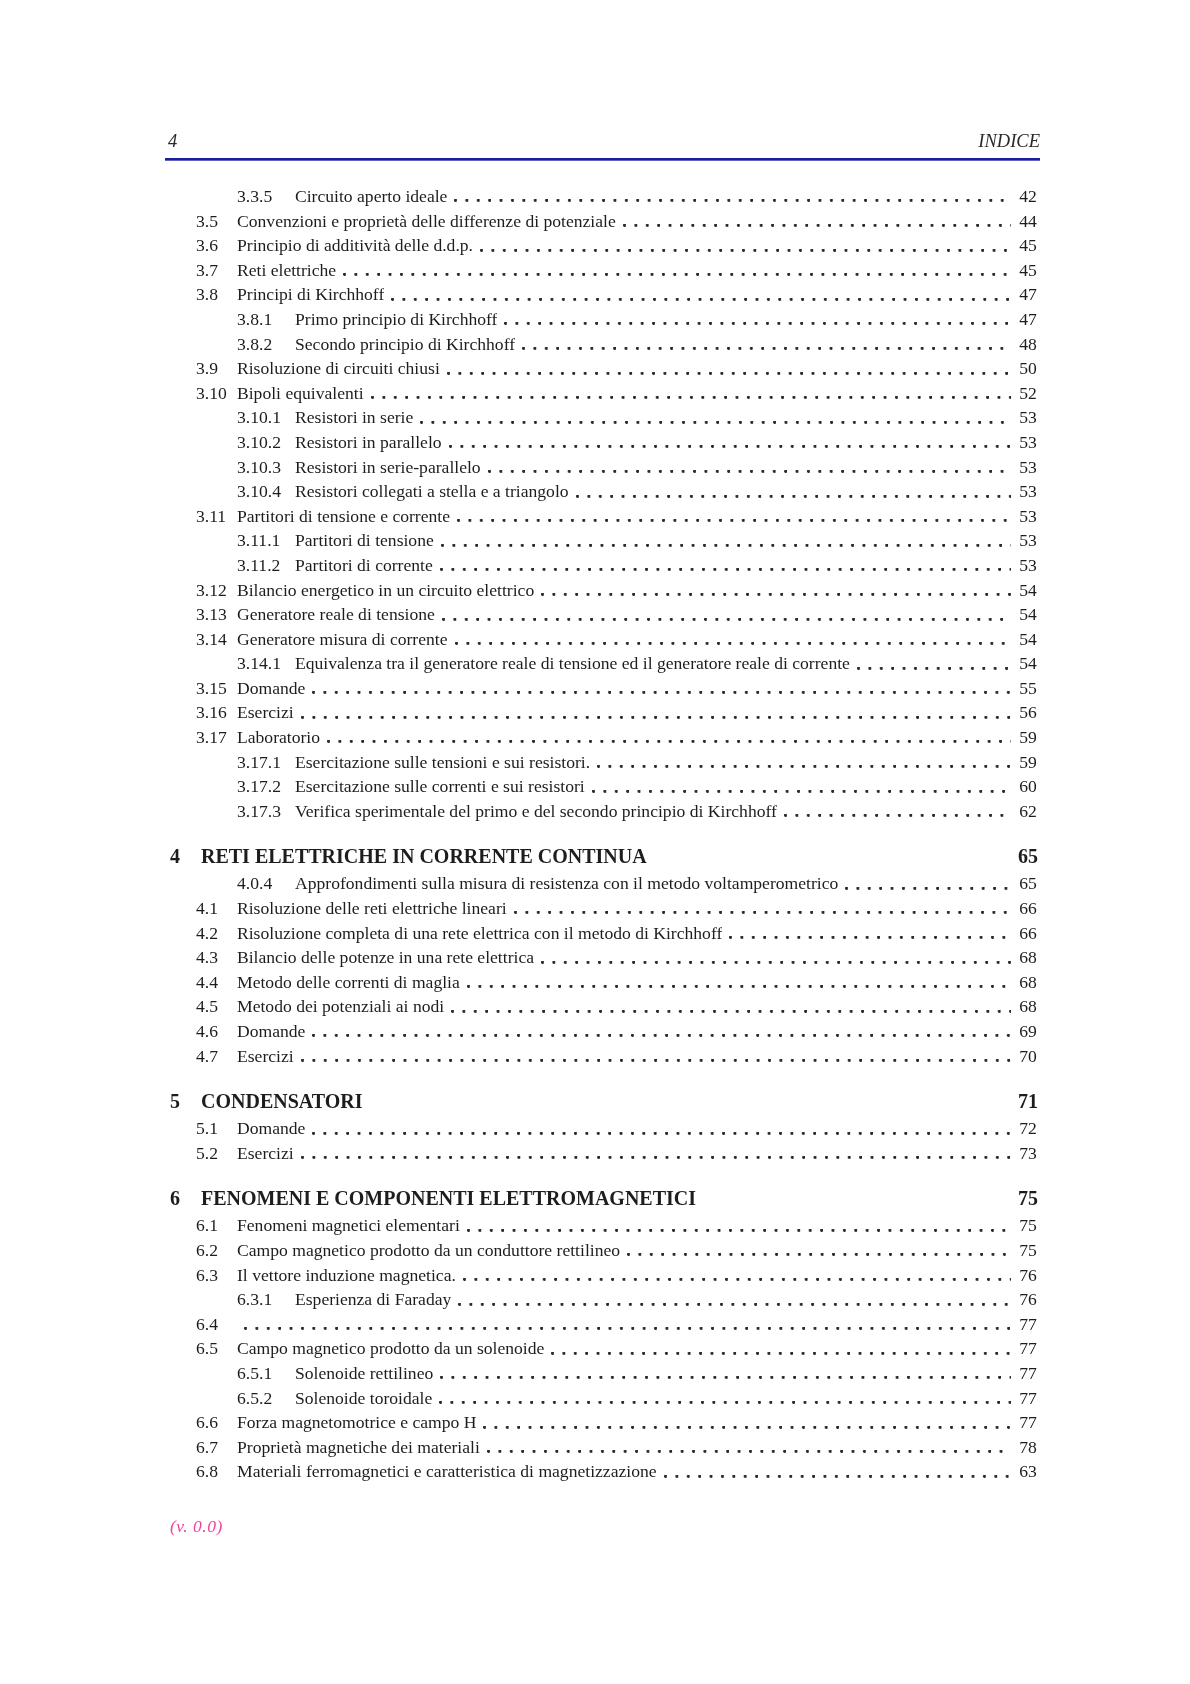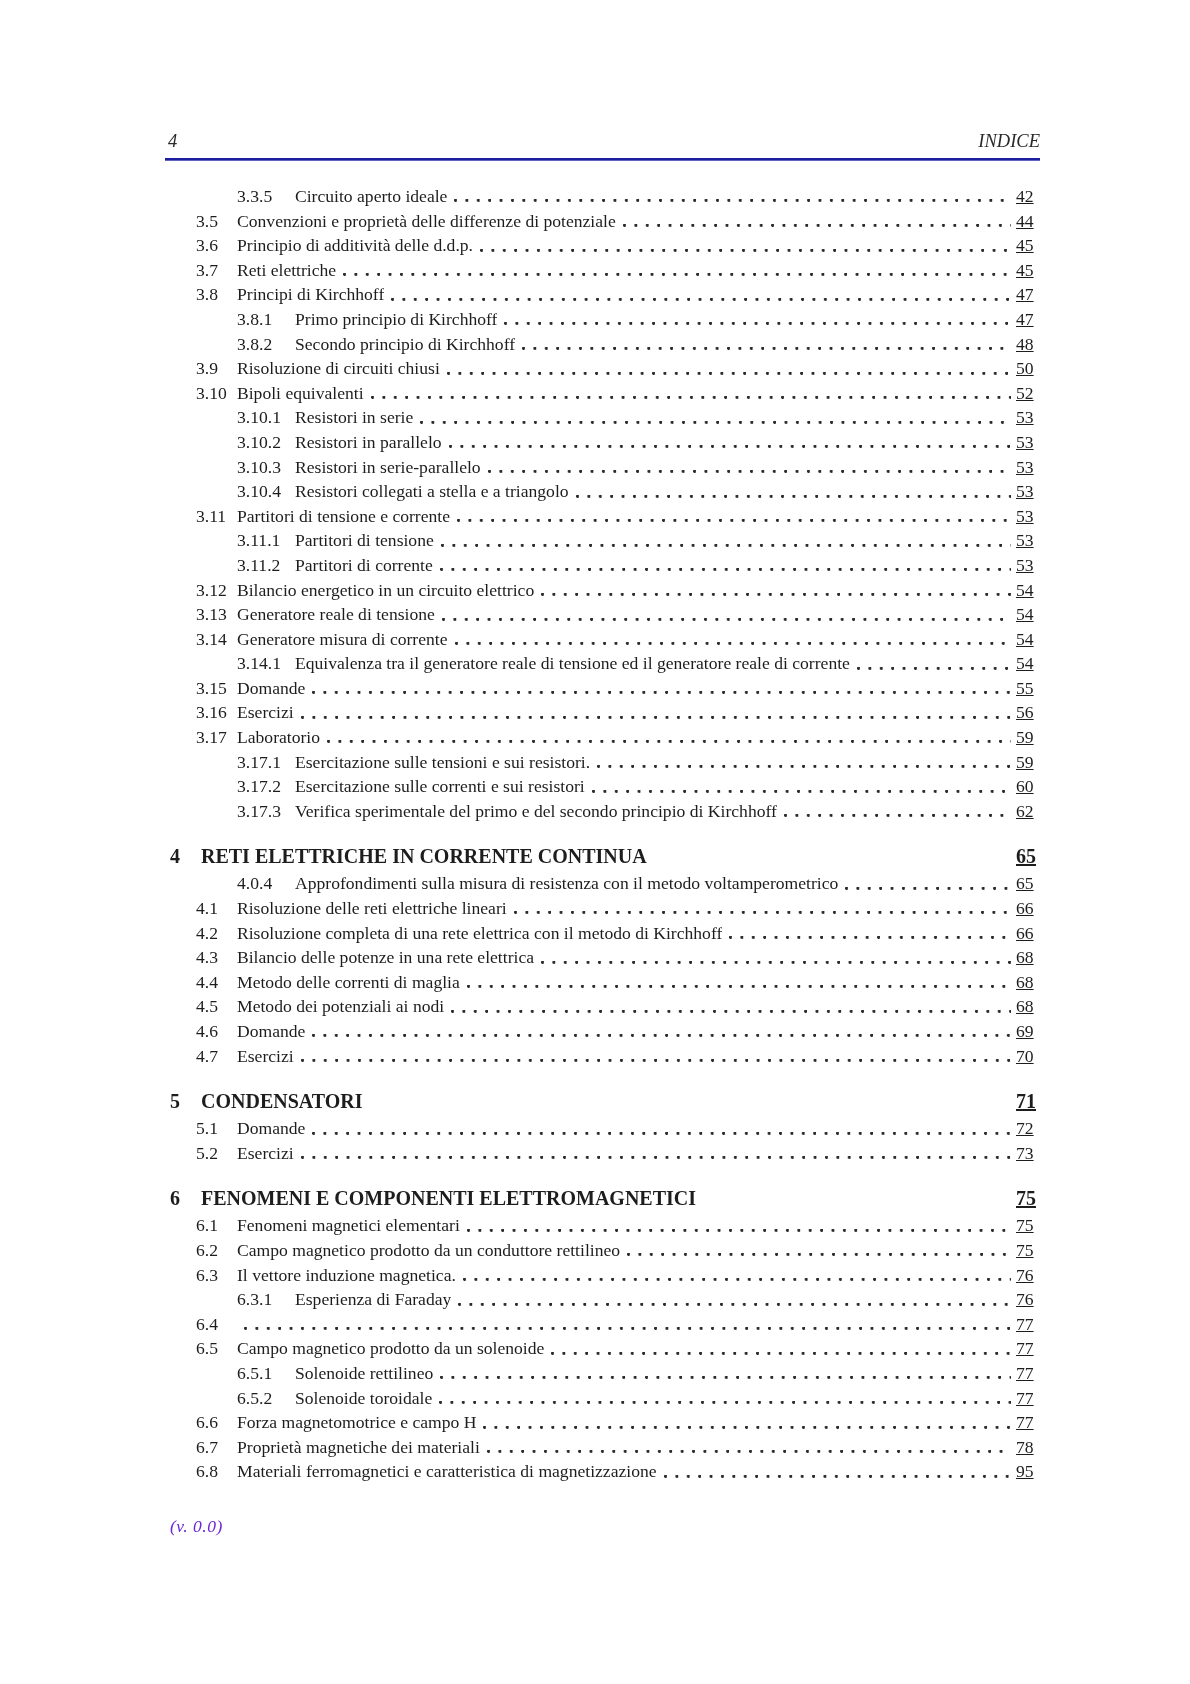--- a/index.html
+++ b/index.html
@@ -61,44 +61,43 @@
     align-self: stretch;
     background-image: radial-gradient(circle at 1.5px 1.5px, #2a2a2a 1.35px, rgba(0,0,0,0) 1.7px);
     background-size: 11.4px 3.2px;
     background-repeat: repeat-x;
     background-position: left calc(100% - 6px);
     margin: 0 3px 0 7px;
   }
   .toc-entry .page-num {
     flex: 0 0 auto;
     min-width: 24px;
-    text-align: left;
+    text-align: center;
     margin-left: 2px;
-    text-decoration: underline;
   }
   
   .toc-entry.section { padding-left: 26px; }
   .toc-entry.section .num { width: 41px; }
   .toc-entry.subsection { padding-left: 67px; }
   .toc-entry.subsection .num { width: 58px; }
   .toc-entry.chapter {
     margin-top: 18px;
     font-weight: bold;
     font-size: 20px;
     line-height: 30px;
   }
   .toc-entry.chapter .num { width: 31px; }
   .toc-entry.chapter .leader { background: none; }
   .page-footer {
     position: absolute;
     left: 170px;
     top: 1516px;
     font-style: italic;
     font-size: 17.5px;
-    color: #6d28d9;
+    color: #ec4899;
     letter-spacing: 0.5px;
   }
 </style>
 </head>
 <body>
 
 <div class="page-header">
   <span>4</span>
   <span>INDICE</span>
 </div>
@@ -445,17 +444,17 @@
     <span class="num">6.7</span>
     <span class="title">Proprietà magnetiche dei materiali</span>
     <span class="leader"></span>
     <span class="page-num">78</span>
   </div>
 
   <div class="toc-entry section">
     <span class="num">6.8</span>
     <span class="title">Materiali ferromagnetici e caratteristica di magnetizzazione</span>
     <span class="leader"></span>
-    <span class="page-num">95</span>
+    <span class="page-num">63</span>
   </div>
 </div>
 
 <div class="page-footer">(v. 0.0)</div>
 
 </body></html>

